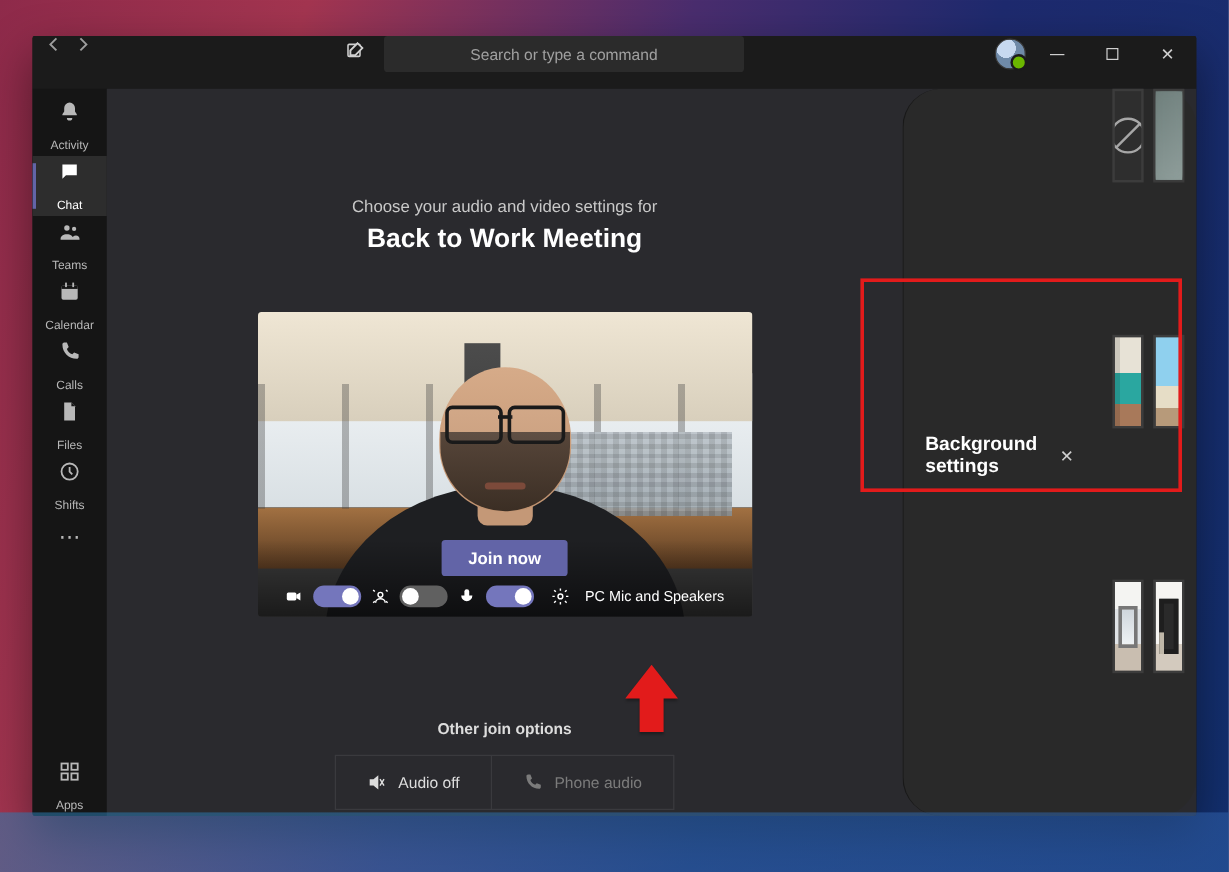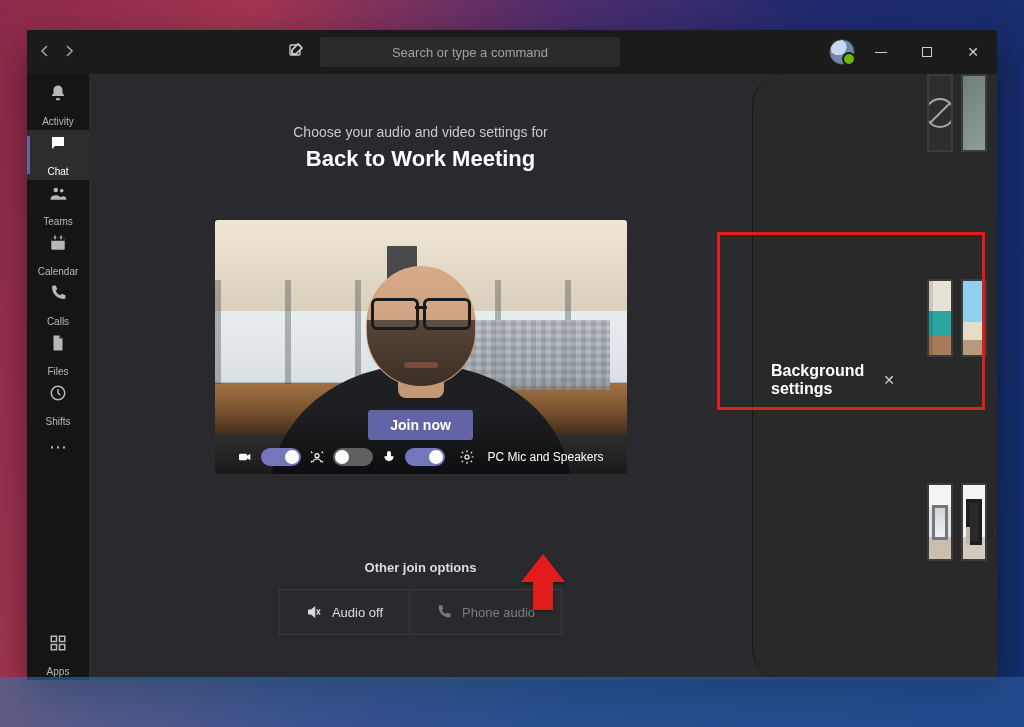--- a/index.html
+++ b/index.html
@@ -27,21 +27,21 @@
     box-shadow: 0 15px 40px rgba(0,0,0,.45);
     border-radius: 2px;
     overflow: hidden;
   }
 
   
   .titlebar {
     height: 44px;
     background: #1b1b1b;
     display: flex;
-    align-items: center;
+    align-items: flex-start;
     padding: 0 4px 0 8px;
   }
   .nav-arrows { display:flex; gap:4px; align-items:center; color:#9e9e9e; }
   .nav-arrows .arrow{ width:20px; text-align:center; font-size:14px; }
   .spacer-flex { flex:1; }
   .compose-btn { color:#cfcfcf; padding:4px 8px; }
   .search-box {
     background:#2b2b2b; height:30px; width:300px;
     display:flex; align-items:center; justify-content:center;
     color:#a0a0a0; font-size:13px; border-radius:3px;
@@ -80,21 +80,21 @@
   .rail-more{ color:#b8b8b8; font-size:18px; height:34px; display:flex; align-items:center;}
 
   
   .ic { display:inline-flex; }
   .ic svg{ display:block; }
 
   
   .content { flex:1; background:#2a2a2e; position:relative; display:flex; }
   .prejoin {
     flex:1; display:flex; flex-direction:column; align-items:center;
-    padding-top:50px; color:#dcdcdc;
+    padding-top:90px; color:#dcdcdc;
   }
   .prejoin .subtitle{ font-size:14px; color:#c9c9c9; }
   .prejoin .title{ font-size:22px; font-weight:700; color:#fff; margin-top:6px;}
 
   .video-card{
     margin-top:48px;
     width:412px; height:254px; position:relative;
     border-radius:3px; overflow:hidden;
     background:#3a3a3a;
   }

